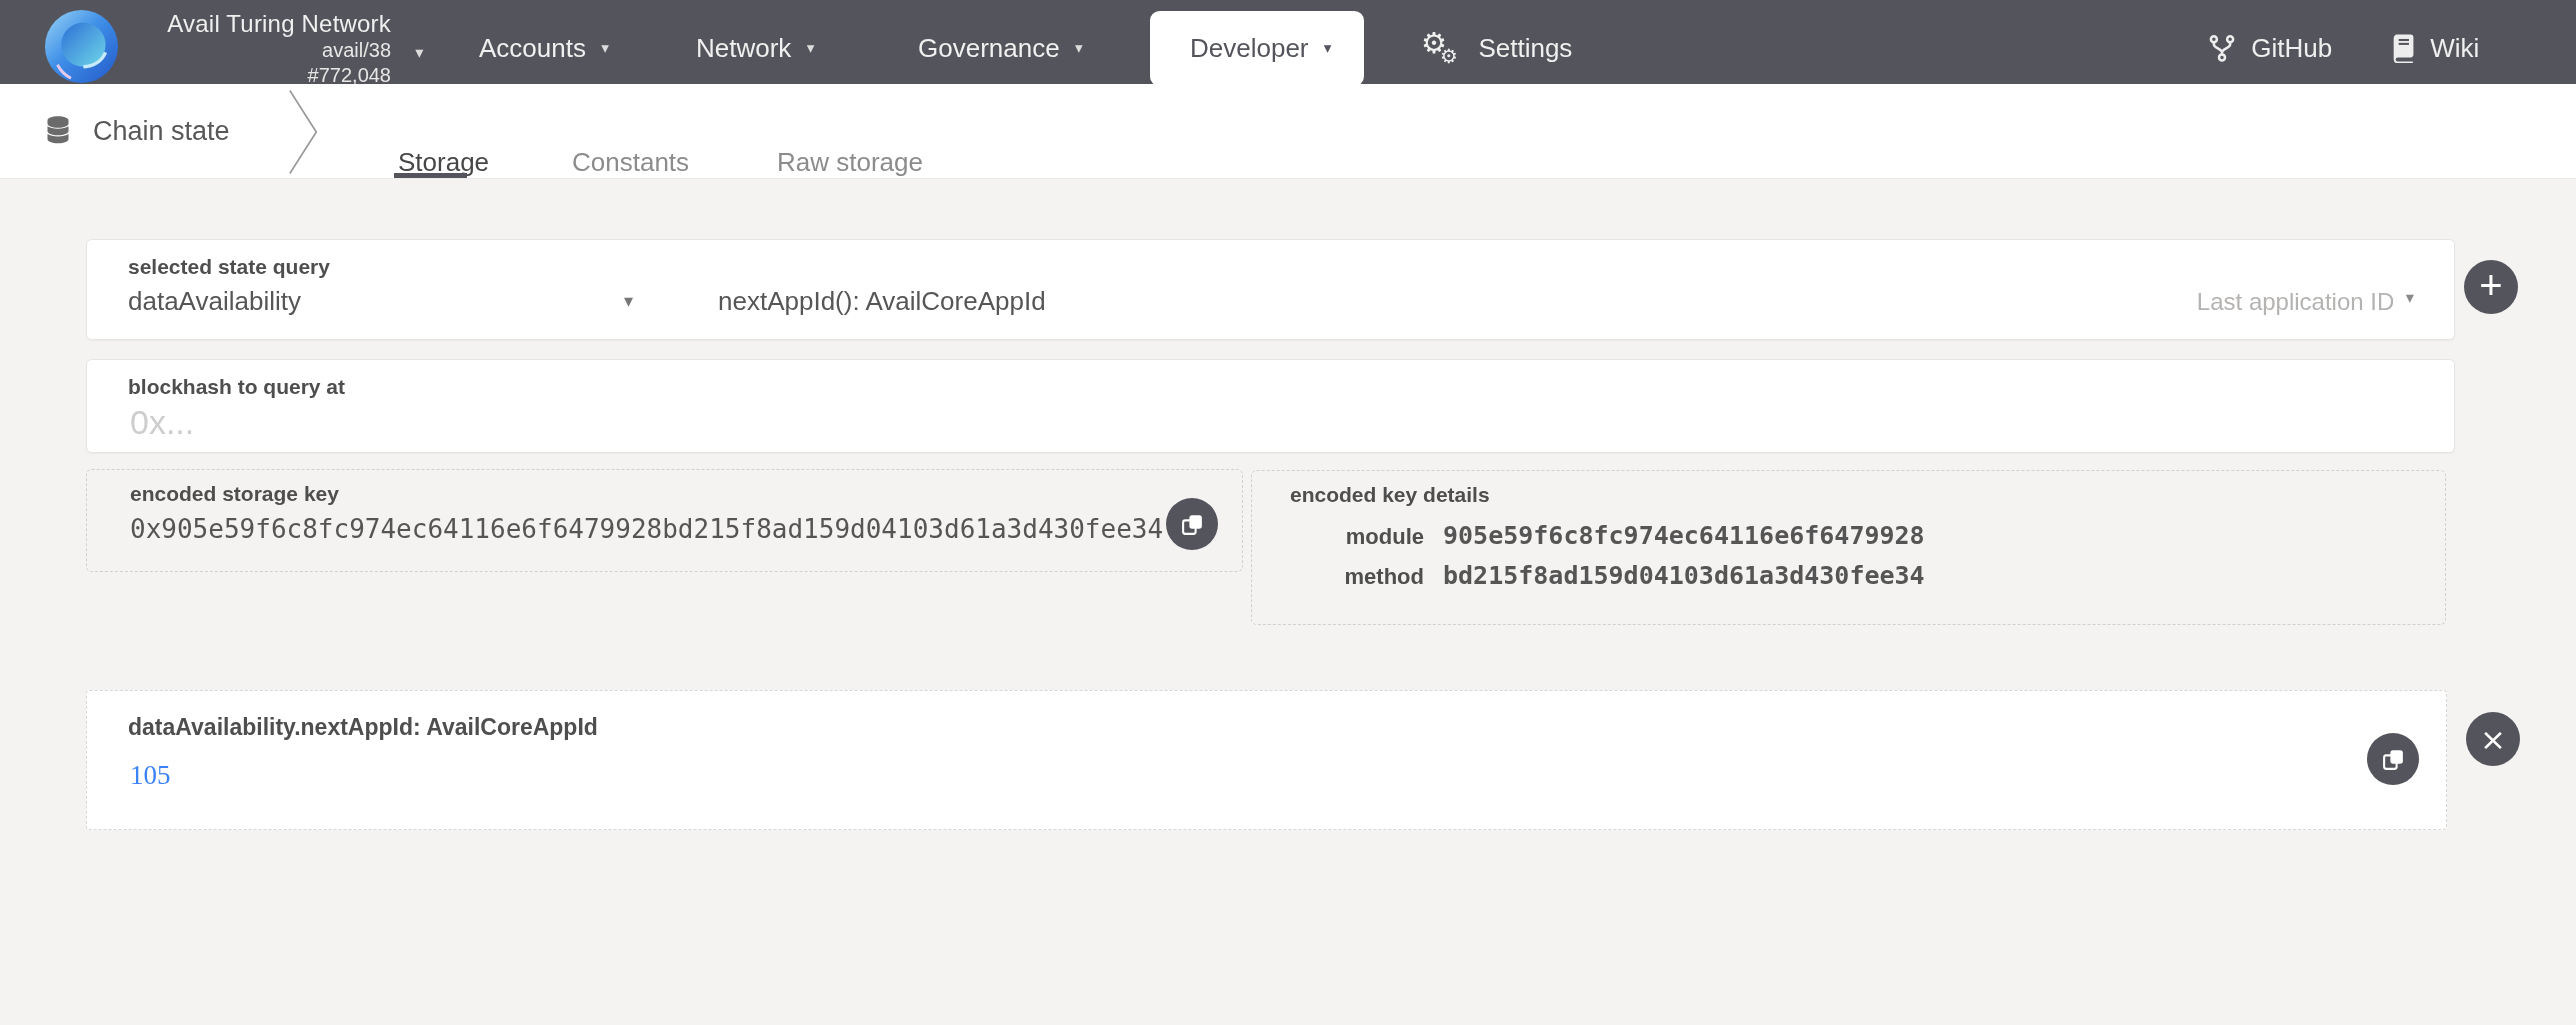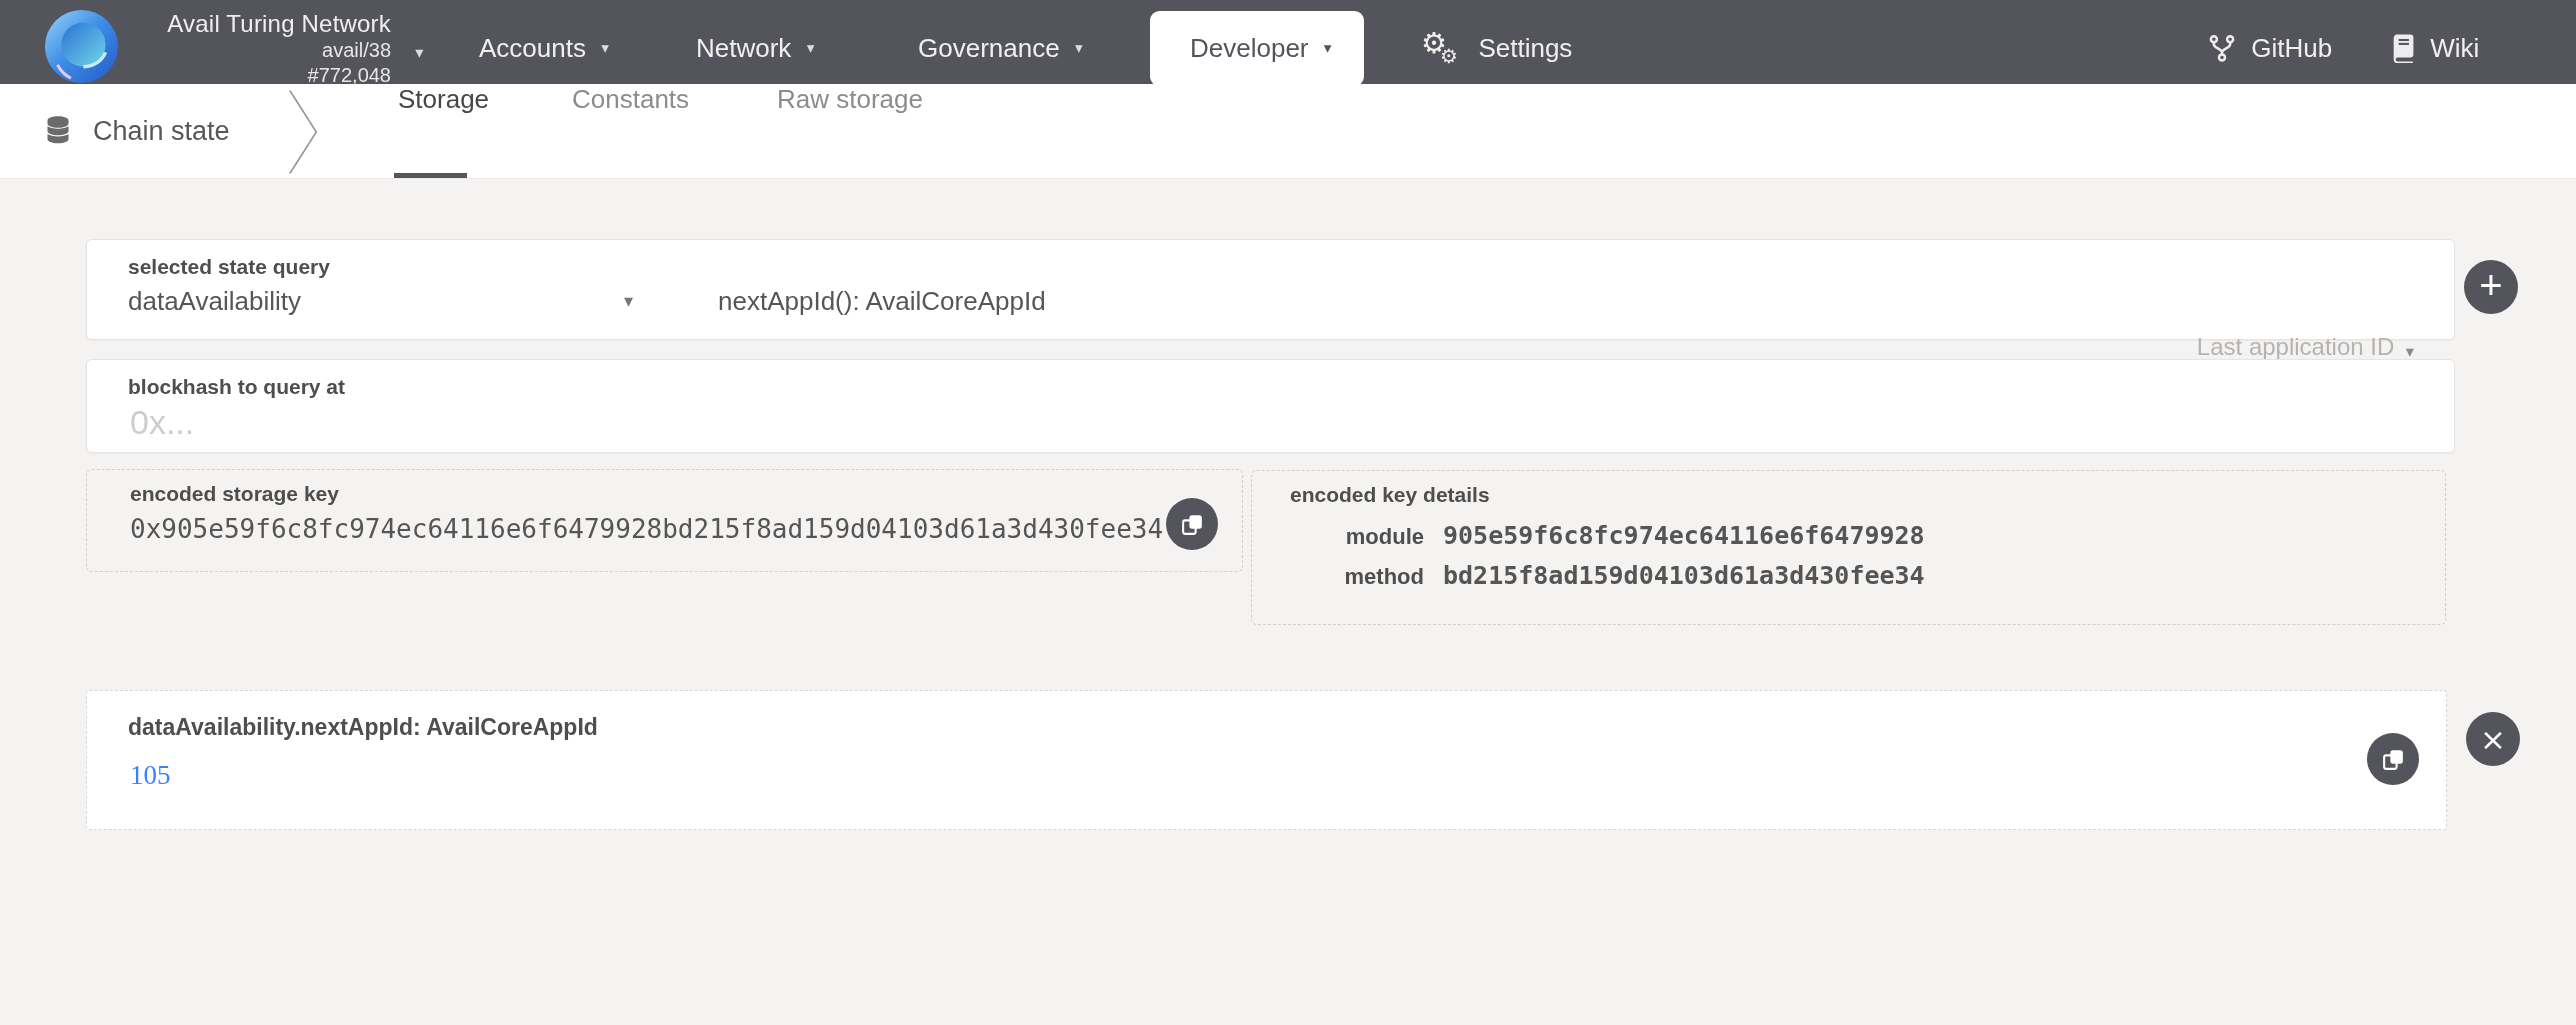--- a/index.html
+++ b/index.html
@@ -35,38 +35,38 @@
             color:#EFEFEF;font-size:26px;cursor:pointer;}
   .ext-github{left:2207px;}
   .ext-wiki{left:2390px;}
 
   
   .tabbar{position:absolute;left:0;top:84px;width:2576px;height:94px;background:#FFFFFF;
           border-bottom:1px solid #ECEAE8;padding-left:23px;}
   .section-title{position:absolute;left:44px;top:0;height:94px;display:flex;align-items:center;
                  gap:21px;color:#575757;font-size:27px;}
   .tab-divider{position:absolute;left:287px;top:3.8px;}
-  .tab{position:absolute;top:0;height:94px;display:flex;align-items:flex-start;
+  .tab{position:absolute;top:0;height:94px;display:flex;align-items:flex-end;
        font-size:26px;color:#8C8C8C;cursor:pointer;}
   .tab-storage{left:398px;color:#474747;}
   .tab-storage::after{content:"";position:absolute;left:-3.8px;bottom:0;width:73px;height:4.8px;background:#54545C;}
   .tab-constants{left:572px;}
   .tab-raw{left:777px;}
 
   
   .card{position:absolute;background:#FFFFFF;border:1px solid #E6E4E2;border-radius:5.7px;
         box-shadow:0 1px 1.9px rgba(0,0,0,.04);padding-left:8px;}
   .field-label{position:absolute;left:41px;top:15.3px;font-size:21px;font-weight:bold;color:#4E4E4E;}
 
   .query-card{left:86px;top:239px;width:2359px;height:99px;}
   .dd-pallet{position:absolute;left:41px;top:46px;font-size:26px;color:#565656;cursor:pointer;}
   .dd-pallet-caret{position:absolute;left:537px;top:50px;color:#777;font-size:18px;cursor:pointer;}
   .dd-method{position:absolute;left:631px;top:46px;font-size:26px;color:#565656;cursor:pointer;}
-  .dd-hint{position:absolute;right:40px;top:48px;display:flex;align-items:flex-end;gap:11.5px;
-           font-size:24px;color:#B5B3B1;margin-top:45px;}
+  .dd-hint{position:absolute;right:40px;top:48px;display:flex;align-items:flex-start;gap:11.5px;
+           font-size:24px;color:#B5B3B1;}
   .dd-hint .caret{color:#8A8A8A;font-size:16.3px;}
 
   .blockhash-card{left:86px;top:359px;width:2359px;height:92px;}
   .blockhash-input{position:absolute;left:41px;top:42px;width:2257px;border:none;outline:none;
                    background:transparent;font-size:34px;color:#565656;
                    font-family:"Liberation Sans",sans-serif;}
   .blockhash-input::placeholder{color:#CDCDCD;}
 
   .dashed-box{position:absolute;border:1.9px dashed #D2D0CE;border-radius:5.7px;}
   .key-box{left:86px;top:469px;width:1155px;height:101px;}

